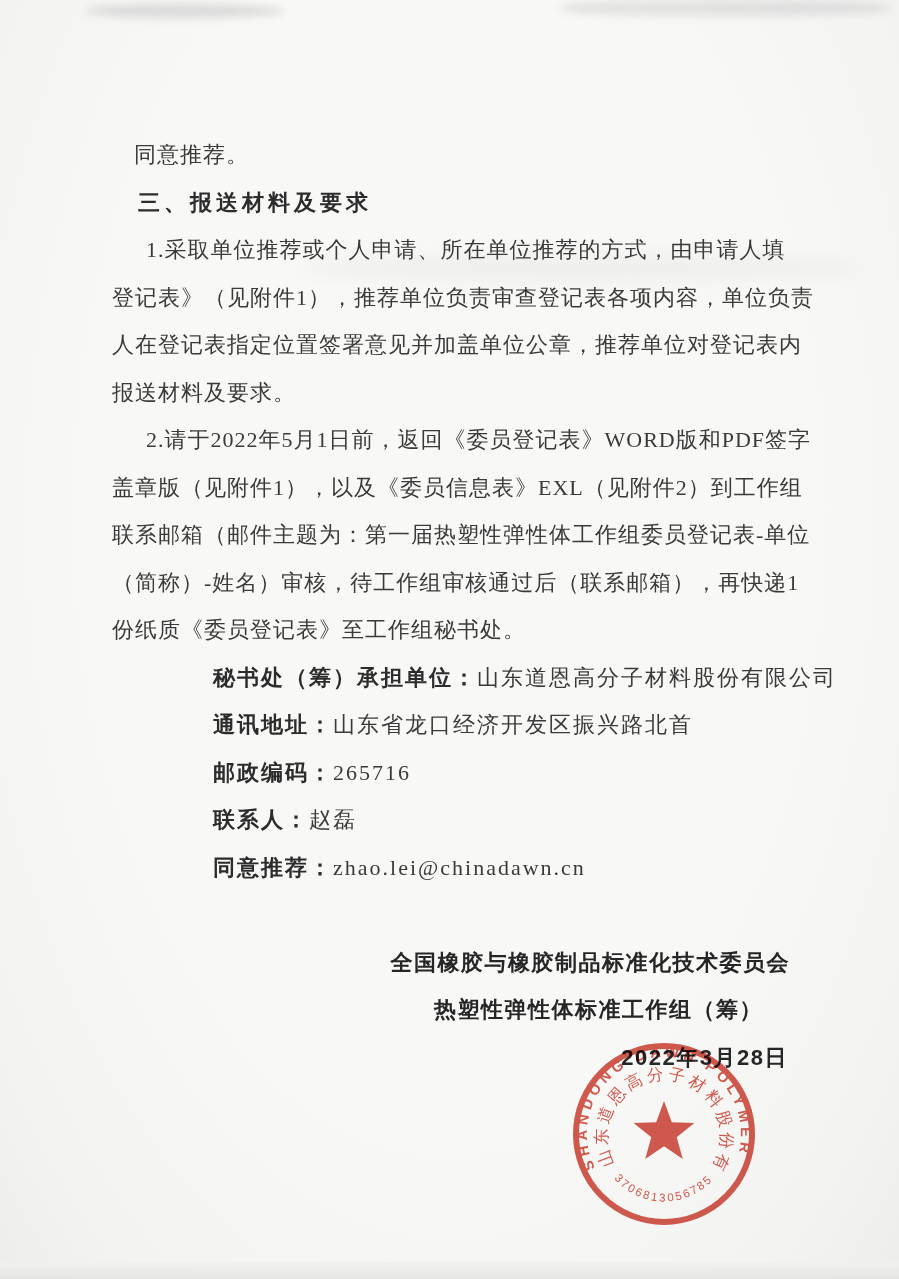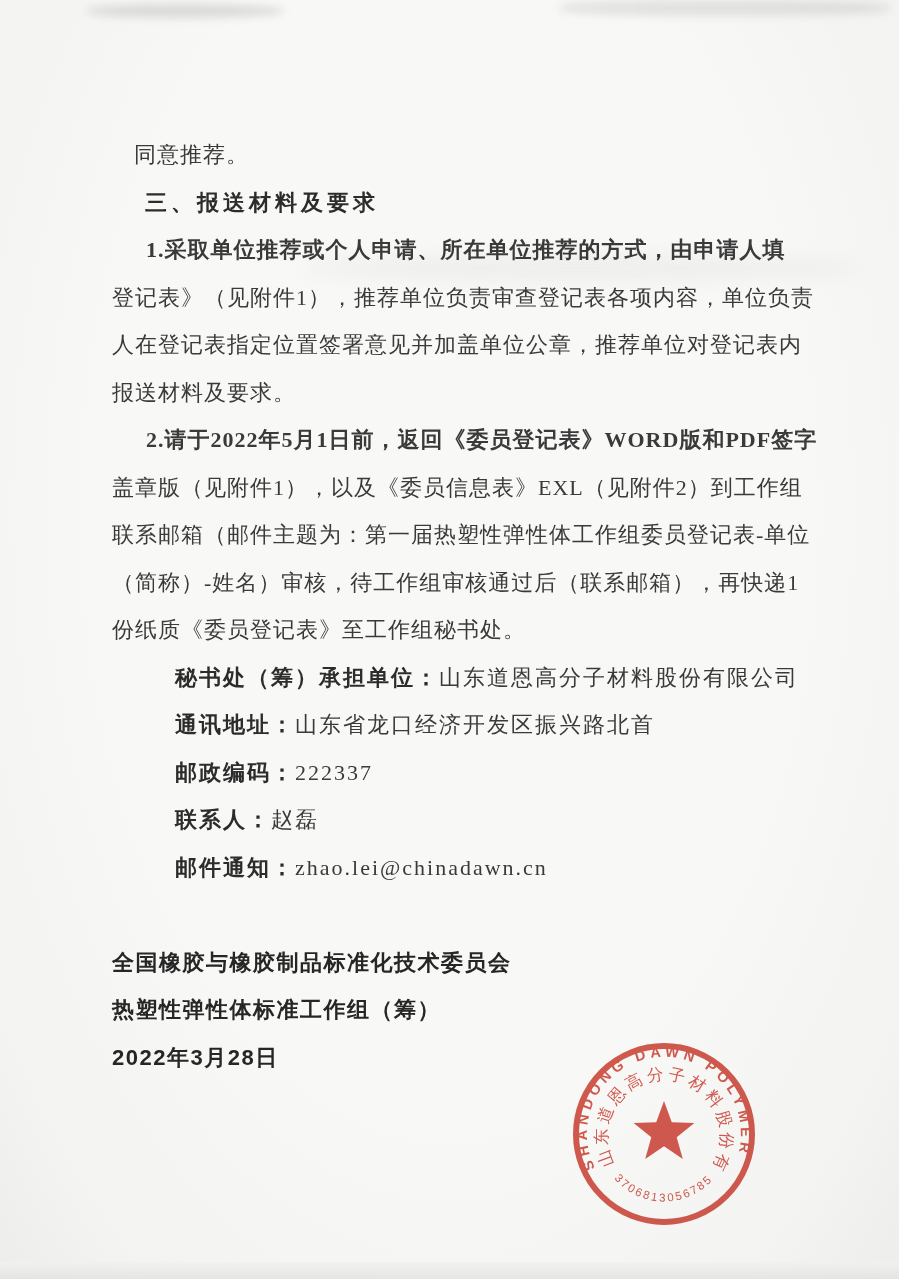--- a/index.html
+++ b/index.html
@@ -28,34 +28,34 @@
     position:absolute;left:0;top:0;
     width:899px;
     padding:131px 109px 0 112px;
     box-sizing:border-box;
     font-size:22px;
     line-height:47.5px;
     letter-spacing:1px;
   }
   .line{white-space:nowrap;}
   .indent-1{ text-indent:22px; }
-  .indent-num{ text-indent:34px;font-weight:bold; }
+  .indent-num{ text-indent:34px; }
   .heading{
     font-weight:bold;
     color:#2c2c2c;
-    margin-left:33px;
+    margin-left:26px;
     letter-spacing:4px;
   }
   .contact-row{ margin-left:63px; white-space:nowrap;}
-  .contact-label{ font-weight:bold; color:#2c2c2c; letter-spacing:2px;}
+  .contact-label{ font-weight:bold; color:#2c2c2c; letter-spacing:2px;margin-left:38px;}
   .contact-value{ color:#3a3a3a; letter-spacing:2px;}
   .blank-line{height:47.5px;}
 
   .signature{
-    text-align:left;
+    text-align:right;
     font-family:"Liberation Sans","DejaVu Sans",sans-serif;
     font-weight:600;
     color:#262626;
     letter-spacing:1.5px;
   }
   .signature .sig-line2{ margin-right:27px; }
   .signature .sig-date{ margin-right:2px; font-weight:700;}
 
   .seal{
     position:absolute;
@@ -94,27 +94,27 @@
     <div class="line">份纸质《委员登记表》至工作组秘书处。</div>
 
 
     <div class="line contact-row">
       <span class="contact-label">秘书处（筹）承担单位：</span><span class="contact-value">山东道恩高分子材料股份有限公司</span>
     </div>
     <div class="line contact-row">
       <span class="contact-label">通讯地址：</span><span class="contact-value">山东省龙口经济开发区振兴路北首</span>
     </div>
     <div class="line contact-row">
-      <span class="contact-label">邮政编码：</span><span class="contact-value">222337</span>
+      <span class="contact-label">邮政编码：</span><span class="contact-value">265716</span>
     </div>
     <div class="line contact-row">
       <span class="contact-label">联系人：</span><span class="contact-value">赵磊</span>
     </div>
     <div class="line contact-row">
-      <span class="contact-label">邮件通知：</span><span class="contact-value">zhao.lei@chinadawn.cn</span>
+      <span class="contact-label">同意推荐：</span><span class="contact-value">zhao.lei@chinadawn.cn</span>
     </div>
 
     <div class="blank-line"></div>
 
     <div class="signature">
       <div class="line sig-line1">全国橡胶与橡胶制品标准化技术委员会</div>
       <div class="line sig-line2">热塑性弹性体标准工作组（筹）</div>
       <div class="line sig-date">2022年3月28日</div>
     </div>
   </div>

